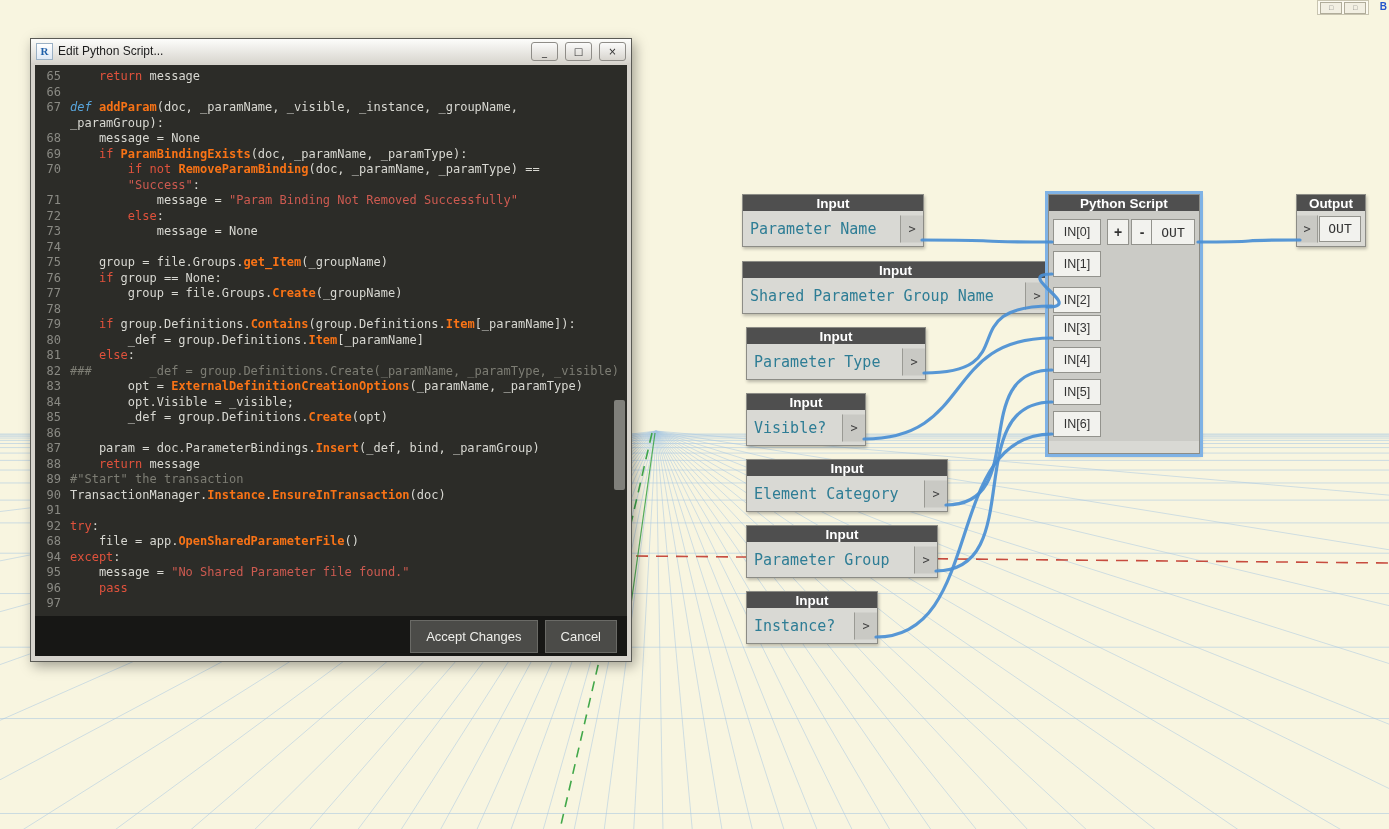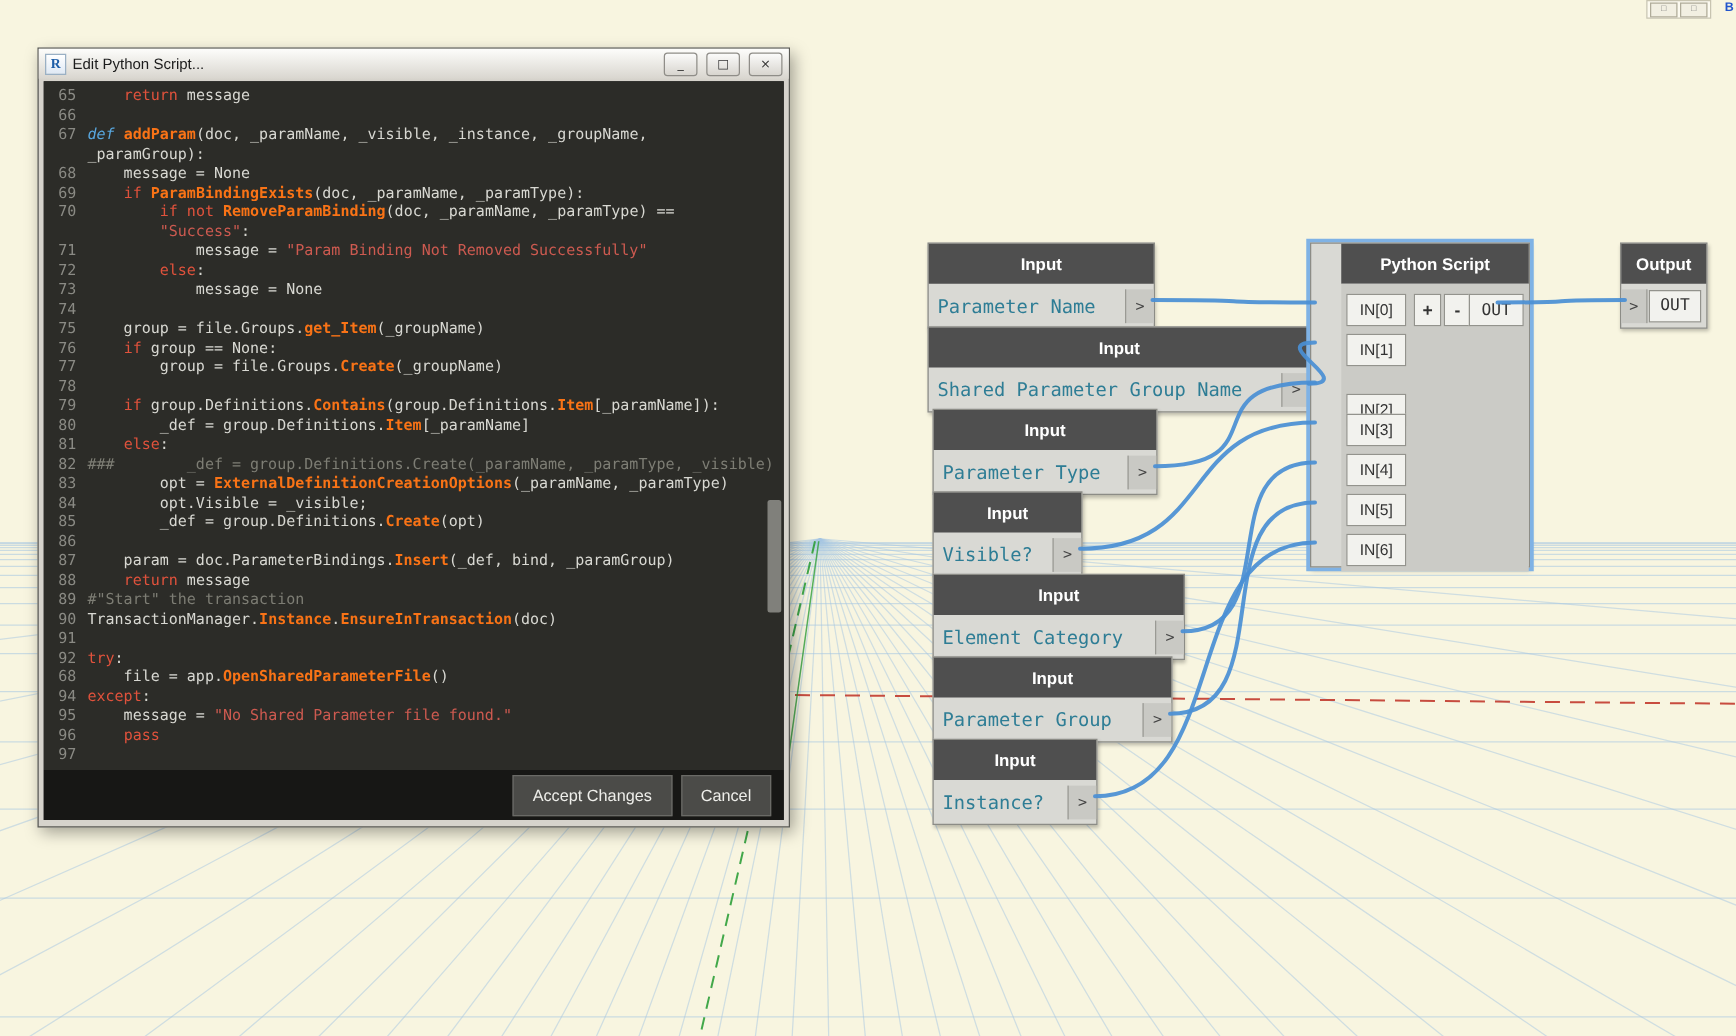--- a/index.html
+++ b/index.html
@@ -12,34 +12,34 @@
   
   .topbar{position:absolute;right:20px;top:0;height:13px;z-index:6;display:flex;gap:2px;
     background:#fcfaf0;border:1px solid #c8c4b0;padding:0 2px;align-items:center;}
   .tb-btn{display:inline-flex;width:20px;height:10px;border:1px solid #b0ac9a;background:#f2efe2;
     font-size:7px;color:#777;align-items:center;justify-content:center;}
   .tb-badge{position:absolute;right:2px;top:1px;z-index:6;color:#2255cc;font:bold 10px "Liberation Sans",sans-serif;}
 
   
   .node{position:absolute;background:var(--c-node_body,#d9d9d4);border:1px solid #8c8c86;
     box-shadow:1px 2px 3px rgba(0,0,0,.25);z-index:2;}
-  .nhead{height:32px;background:var(--c-node_header,#4f4f4f);color:#fff;
+  .nhead{height:16px;background:var(--c-node_header,#4f4f4f);color:#fff;
     font:bold 13.5px "Liberation Sans",sans-serif;display:flex;align-items:center;justify-content:center;}
   .nbody{position:relative;height:35px;display:flex;align-items:center;padding:0 26px 0 7px;}
   .nval{font:15px "DejaVu Sans Mono",monospace;color:var(--c-value_text,#2e7d95);white-space:nowrap;}
   .nport{position:absolute;right:0;top:50%;transform:translateY(-50%);width:22px;height:27px;
     background:var(--c-port_chip,#c9c9c4);border-left:1px solid #9a9a94;display:flex;align-items:center;
     justify-content:center;font:12px "DejaVu Sans Mono",monospace;color:#444;}
   .nport-left{position:absolute;left:0;top:50%;transform:translateY(-50%);width:20px;height:27px;
     background:var(--c-port_chip,#c9c9c4);border-right:1px solid #9a9a94;display:flex;align-items:center;
     justify-content:center;font:12px "DejaVu Sans Mono",monospace;color:#444;}
   .oval{position:absolute;left:22px;top:50%;transform:translateY(-50%);width:40px;height:24px;
     background:#f2f2ee;border:1px solid #93938d;font:13px "DejaVu Sans Mono",monospace;color:#333;
     display:flex;align-items:center;justify-content:center;}
-  .pnode{box-shadow:0 0 0 3px var(--c-selected,#7fb2e5),1px 2px 4px rgba(0,0,0,.3);padding-left:24px;}
+  .pnode{box-shadow:0 0 0 3px var(--c-selected,#7fb2e5),1px 2px 4px rgba(0,0,0,.3);}
   .pbody{position:relative;height:230px;background:#cbcbc6;}
   .in-chip{position:absolute;left:4px;width:46px;height:24px;background:#f2f2ee;border:1px solid #93938d;
     color:#333;font:12.5px "Liberation Sans",sans-serif;display:flex;align-items:center;justify-content:center;}
   .pbtn{position:absolute;top:8px;width:20px;height:24px;background:#f2f2ee;border:1px solid #93938d;
     color:#333;font:bold 14px "Liberation Sans",sans-serif;display:flex;align-items:center;justify-content:center;}
   .pout{position:absolute;right:4px;top:8px;width:42px;height:24px;background:#f2f2ee;border:1px solid #93938d;
     color:#333;font:13px "DejaVu Sans Mono",monospace;display:flex;align-items:center;justify-content:center;}
 
   
   .win{position:absolute;left:30px;top:38px;width:600px;height:622px;z-index:10;
@@ -190,21 +190,21 @@
         <div class="nbody">
           <span class="nval">Instance?</span>
           <span class="nport">&gt;</span>
         </div>
       </div>
       <div class="node pnode" style="left: 1048px; top: 194px; width: 150px; height: 258px;">
         <div class="nhead">Python Script</div>
         <div class="pbody">
           <div class="in-chip" style="top: 8px;">IN[0]</div>
           <div class="in-chip" style="top: 40px;">IN[1]</div>
-          <div class="in-chip" style="top: 88px;">IN[2]</div>
+          <div class="in-chip" style="top: 76px;">IN[2]</div>
           <div class="in-chip" style="top: 104px;">IN[3]</div>
           <div class="in-chip" style="top: 136px;">IN[4]</div>
           <div class="in-chip" style="top: 168px;">IN[5]</div>
           <div class="in-chip" style="top: 200px;">IN[6]</div>
           <div class="pbtn" style="left: 58px;">+</div>
           <div class="pbtn" style="left: 82px;">-</div>
           <div class="pout">OUT</div>
         </div>
       </div>
       <div class="node" style="left: 1296px; top: 194px; width: 68px;">

